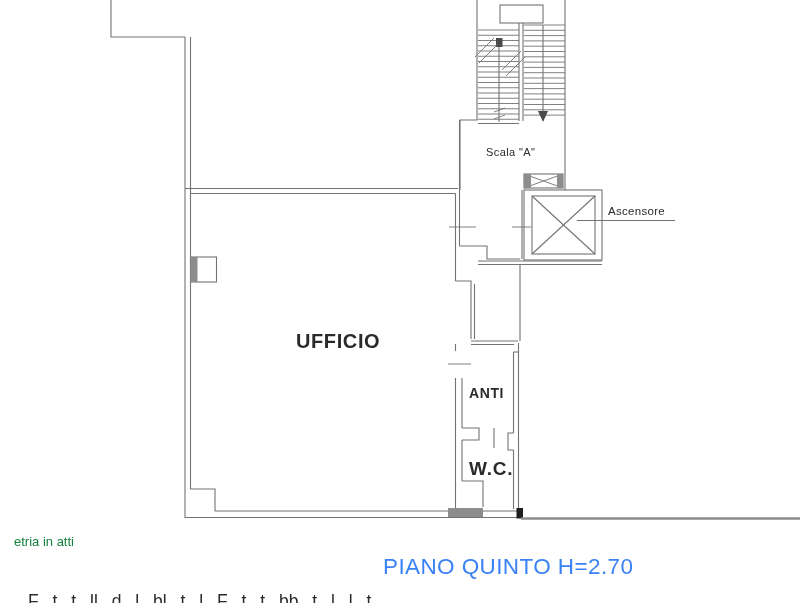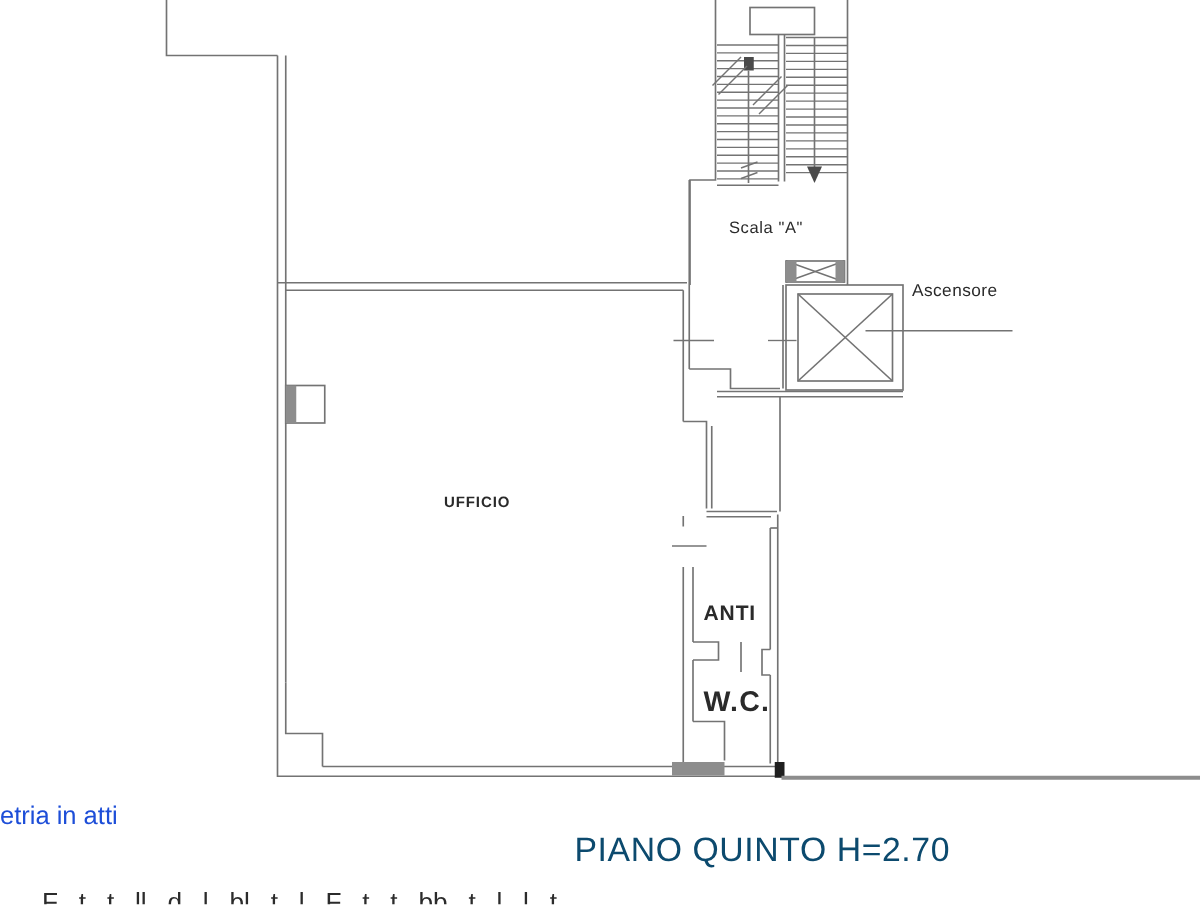--- a/index.html
+++ b/index.html
@@ -11,26 +11,26 @@
   svg line, svg polyline, svg rect, svg polygon, svg path{
     stroke:#737373;fill:none;stroke-width:1.1;stroke-linecap:butt;
   }
   svg .thin{stroke-width:0.9;}
   svg .fill-dark{fill:#8d8d8d;stroke:none;}
   svg .fill-black{fill:#1f1f1f;stroke:none;}
   svg .fill-arrow{fill:#4a4a4a;stroke:none;}
   svg .thick-gray{stroke:#8d8d8d;stroke-width:2.6;}
   .lbl{position:absolute;color:#2a2a2a;white-space:nowrap;line-height:1.1;}
   .lbl-scala{left:486px;top:146px;font-size:11px;letter-spacing:0.4px;}
-  .lbl-ascensore{left:608px;top:188px;font-size:11.5px;letter-spacing:0.3px;}
-  .lbl-ufficio{left:296px;top:330px;font-size:10px;font-weight:700;letter-spacing:0.6px;}
-  .lbl-anti{left:469px;top:386px;font-size:14px;font-weight:700;letter-spacing:0.6px;margin-top:15px;}
+  .lbl-ascensore{left:608px;top:205px;font-size:11.5px;letter-spacing:0.3px;}
+  .lbl-ufficio{left:296px;top:330px;font-size:20px;font-weight:700;letter-spacing:0.6px;}
+  .lbl-anti{left:469px;top:386px;font-size:14px;font-weight:700;letter-spacing:0.6px;}
   .lbl-wc{left:469px;top:459px;font-size:19px;font-weight:700;letter-spacing:0.8px;}
-  .lbl-piano{left:383px;top:555px;font-size:22.5px;letter-spacing:0.4px;color:#0c4a6e;}
-  .lbl-foot1{left:0px;top:535px;font-size:17px;color:#1d4ed8;}
+  .lbl-piano{left:383px;top:555px;font-size:22.5px;letter-spacing:0.4px;color:#3b82f6;}
+  .lbl-foot1{left:14px;top:535px;font-size:13px;color:#15803d;}
   .lbl-foot2{left:0px;top:565px;font-size:17.5px;color:#151515;}
   .lbl-clip{left:28px;top:592px;font-size:17.5px;color:#2b2b2b;word-spacing:9px;}
 </style>
 </head>
 <body>
 
 <div class="stage">
 
   <svg width="800" height="603" viewBox="0 0 800 603">
 

